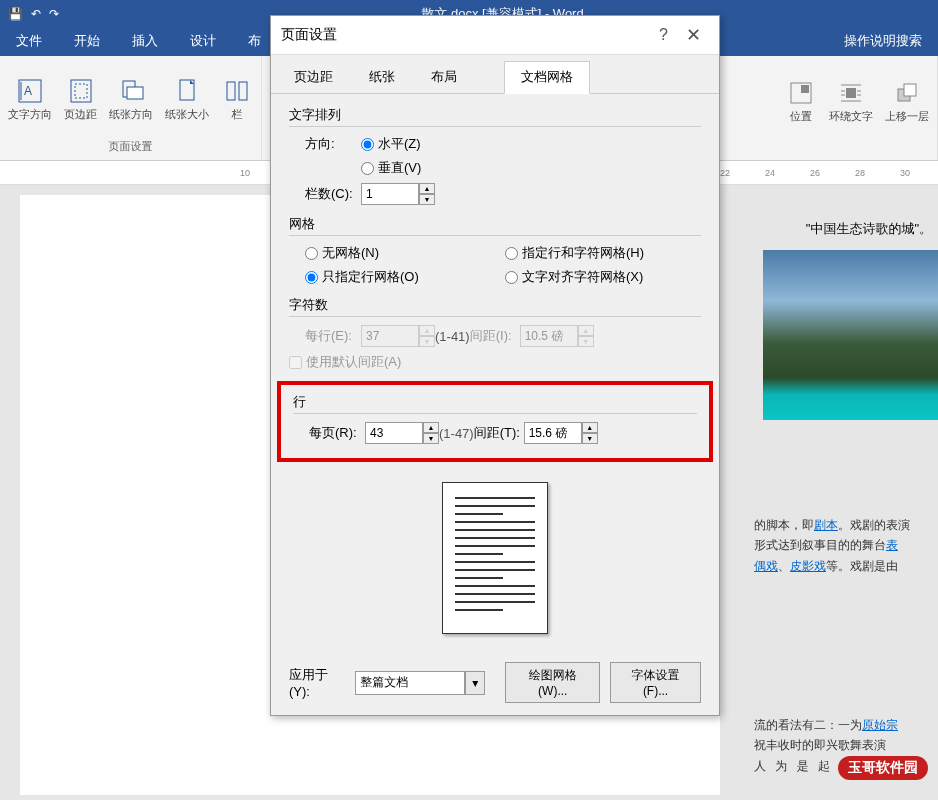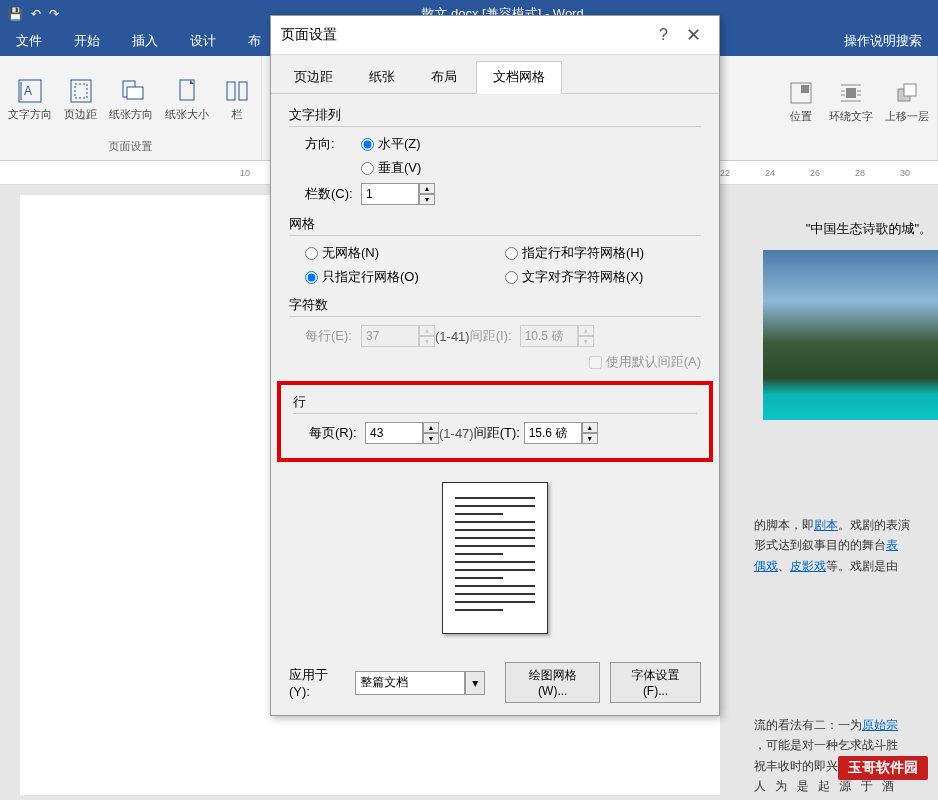--- a/index.html
+++ b/index.html
@@ -34,21 +34,21 @@
 
 .dialog { position: absolute; left: 270px; top: 15px; width: 450px; background: #f0f0f0; border: 1px solid #999; box-shadow: 2px 2px 8px rgba(0,0,0,0.3); font-size: 13px; z-index: 100; }
 .dialog-head { display: flex; align-items: center; padding: 8px 10px; border-bottom: 1px solid #ddd; background: #fff; }
 .dialog-title { flex: 1; font-size: 14px; }
 .dialog-help { padding: 0 10px; font-size: 16px; cursor: pointer; color: #555; }
 .dialog-close { padding: 0 8px; font-size: 18px; cursor: pointer; color: #555; }
 
 
 .tabs { display: flex; border-bottom: 1px solid #ccc; background: #f0f0f0; padding-top: 6px; padding-left: 6px; gap: 2px; }
 .tab { padding: 6px 16px; font-size: 13px; cursor: pointer; border: 1px solid transparent; }
-.tab.active { background: #fff; border: 1px solid #ccc; border-bottom: 1px solid #fff; margin-bottom: -1px; }
+.tab.active { background: #fff; border: 1px solid #ccc; border-bottom: 1px solid #fff; margin-bottom: -1px; margin-left: 28px; }
 
 .dialog-body { padding: 12px 18px; background: #f0f0f0; }
 
 
 .group { margin-bottom: 10px; }
 .group-title { font-size: 13px; padding-bottom: 2px; border-bottom: 1px solid #ccc; margin-bottom: 8px; }
 
 .row { display: flex; align-items: center; margin: 6px 0; }
 .row-indent { padding-left: 16px; }
 .label { font-size: 13px; min-width: 56px; }
@@ -81,21 +81,21 @@
 .combo select, .combo-input { width: 110px; height: 24px; border: 1px solid #999; background: #fff; font-size: 12px; padding: 0 4px; }
 .btn { padding: 4px 10px; border: 1px solid #999; background: #e8e8e8; font-size: 12px; cursor: pointer; }
 
 .checkbox-disabled { color: #999; display: flex; align-items: center; gap: 4px; }
 
 
 .bg-right { position: absolute; right: 0; top: 200px; width: 180px; font-size: 12px; line-height: 1.7; color: #333; }
 .bg-right a { color: #0066cc; text-decoration: underline; }
 .bg-img { position: absolute; right: 0; top: 250px; width: 175px; height: 170px; background: linear-gradient(to bottom, #4a7ba8 0%, #8fb8d8 30%, #3a5a3a 55%, #2a4a2a 75%, #0bb5b5 85%, #0bc5c5 100%); }
 
-.watermark { position: absolute; right: 10px; bottom: 20px; background: #c41e1e; color: #fff; padding: 3px 10px; font-size: 14px; font-weight: bold; border-radius: 2px; z-index: 200; }
+.watermark { position: absolute; right: 10px; bottom: 20px; background: #c41e1e; color: #fff; padding: 3px 10px; font-size: 14px; font-weight: bold; border-radius: 12px; z-index: 200; }
 
 .doc-text { position: absolute; font-size: 13px; }
 </style>
 </head>
 <body>
 
 <div class="titlebar">
   <div class="titlebar-left">
     <span>💾</span>
     <span>↶</span>
@@ -221,21 +221,20 @@
   <div class="bg-img" style="top:65px"></div>
 
   <div class="bg-right" style="top:330px;right:4px">
     <div><span>的脚本，即</span><a>剧本</a><span>。戏剧的表演</span></div>
     <div><span>形式达到叙事目的的舞台</span><a>表</a></div>
     <div><a>偶戏</a>、<a>皮影戏</a><span>等。戏剧是由</span></div>
   </div>
 
   <div class="bg-right" style="top:530px;right:4px">
     <div><span>流的看法有二：一为</span><a>原始宗</a></div>
-    <div>，可能是对一种乞求战斗胜</div>
     <div>祝丰收时的即兴歌舞表演</div>
     <div style="letter-spacing:3px">人 为 是 起 源 于 酒</div>
   </div>
 </div>
 
 <div class="dialog">
   <div class="dialog-head">
     <div class="dialog-title">页面设置</div>
     <div class="dialog-help">?</div>
     <div class="dialog-close">✕</div>
@@ -316,21 +315,21 @@
         <span class="range-hint label-disabled">(1-41)</span>
         <span class="label label-disabled" style="min-width:50px">间距(I):</span>
         <div class="spinner">
           <input class="disabled" disabled="" value="10.5 磅" style="">
           <div class="spin-btns disabled">
               <button disabled="">▲</button>
               <button disabled="">▼</button>
             </div>
         </div>
       </div>
-      <div class="row" style="justify-content:flex-end">
+      <div class="row" style="justify-content:flex-start">
         <label class="checkbox-disabled">
             <input type="checkbox" disabled="" style="">
             <span>使用默认间距(A)</span>
           </label>
       </div>
     </div>
 
     <div class="highlight-box">
       <div class="group" style="margin-bottom:0">
         <div class="group-title">行</div>

